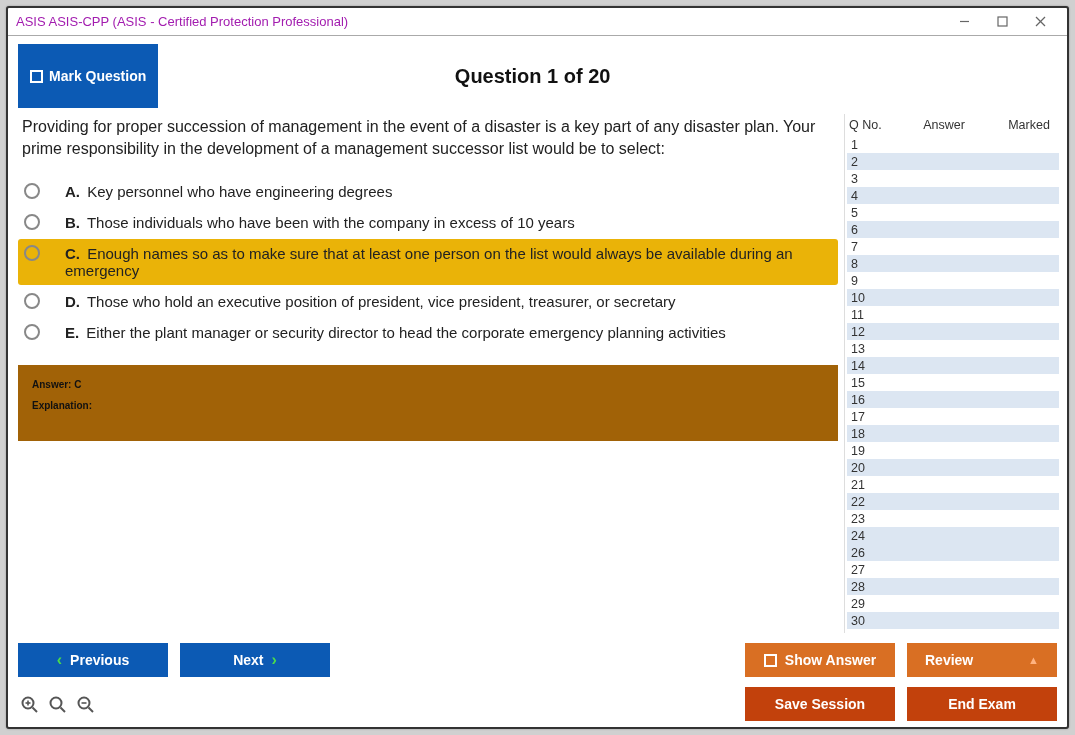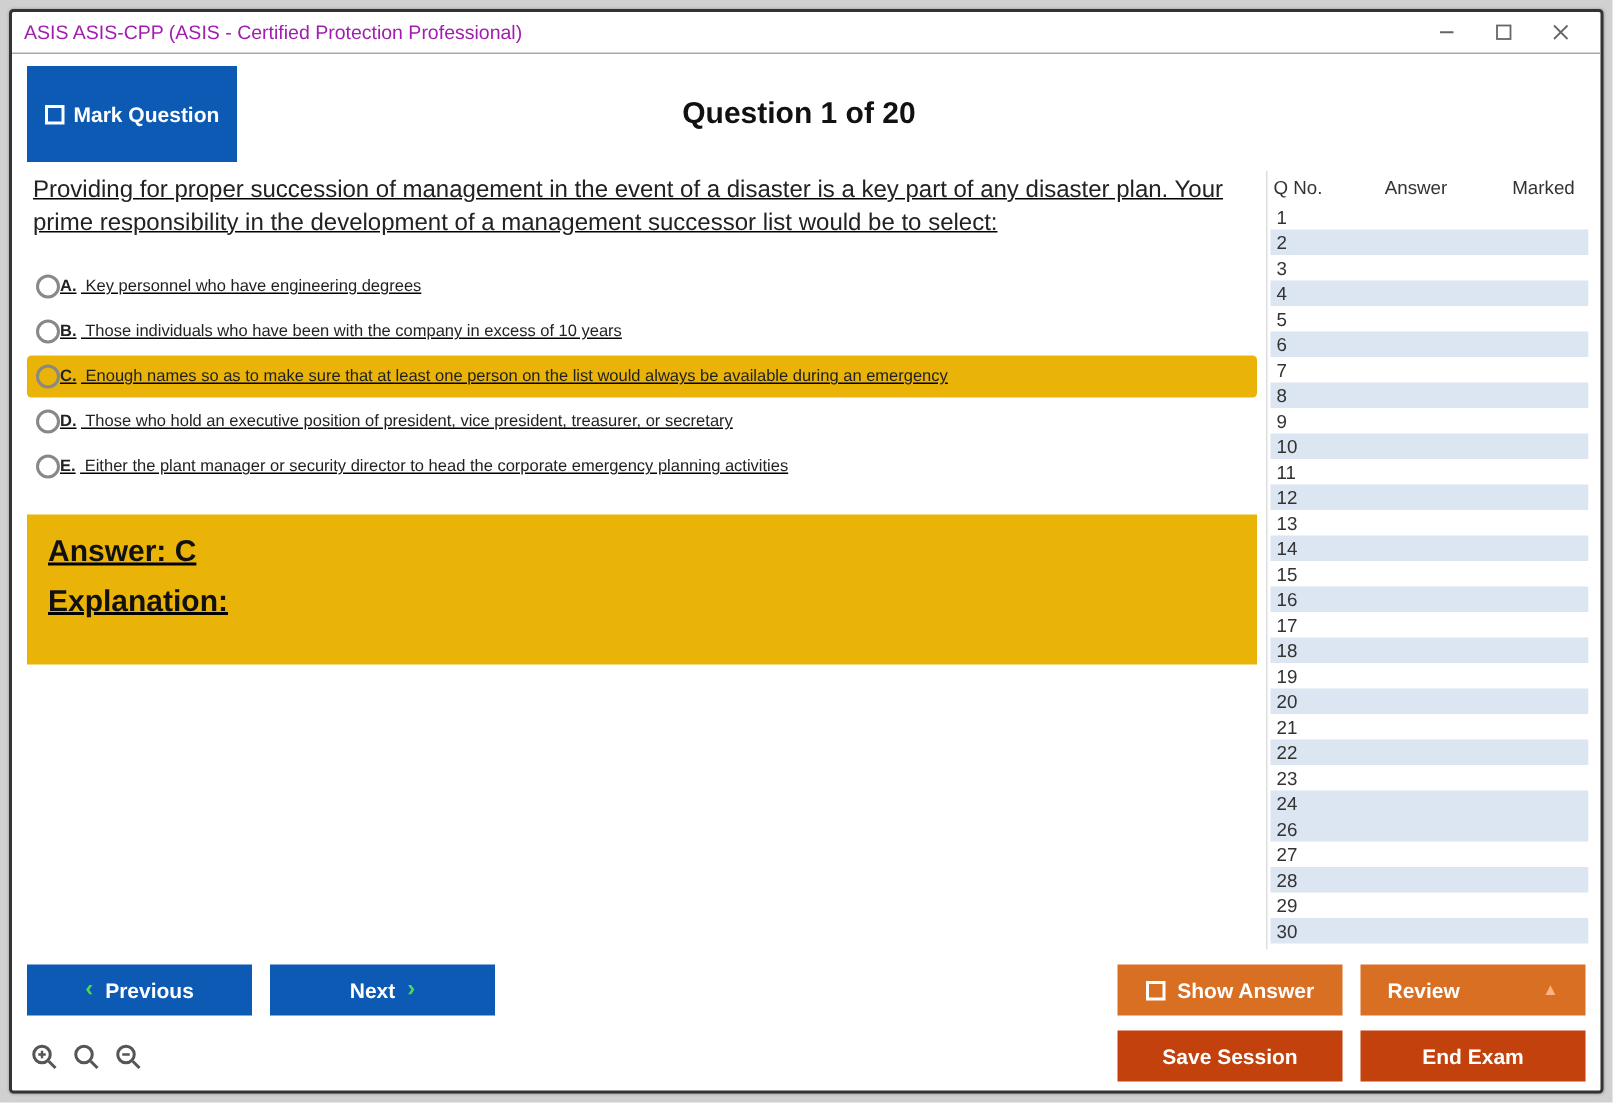--- a/index.html
+++ b/index.html
@@ -74,55 +74,54 @@
   .main-area {
     flex: 1;
     display: flex;
     overflow: hidden;
     padding: 0 8px 0 10px;
   }
   .question-pane {
     flex: 1;
     overflow-y: auto;
     padding-right: 6px;
-    text-decoration: underline;
   }
   .stem {
     font-size: 16px;
     color: #222;
     line-height: 1.35;
     margin-bottom: 16px;
     padding: 2px 4px;
   }
   .option-row {
     display: flex;
-    align-items: center;
-    gap: 0;
+    align-items: flex-start;
+    gap: 25px;
     padding: 6px 6px;
     margin: 2px 0;
-    font-size: 11px;
+    font-size: 15px;
     color: #222;
     border-radius: 3px;
     cursor: pointer;
   }
   .option-row.highlight {
     background: #eab308;
   }
   .radio {
     width: 16px; height: 16px;
     border: 2px solid #888;
     border-radius: 50%;
     flex-shrink: 0;
   }
   .opt-letter { font-weight: bold; margin-right: 3px; }
   .answer-box {
     margin-top: 18px;
-    background: #eab308;
+    background: #a16207;
     padding: 14px 14px 20px 14px;
-    font-size: 20px;
+    font-size: 10px;
     color: #111;
   }
   .answer-box .label { font-weight: bold; margin-bottom: 10px; }
   .list-pane {
     width: 215px;
     border-left: 1px solid #ddd;
     display: flex;
     flex-direction: column;
     font-size: 12.5px;
     min-height: 0;

